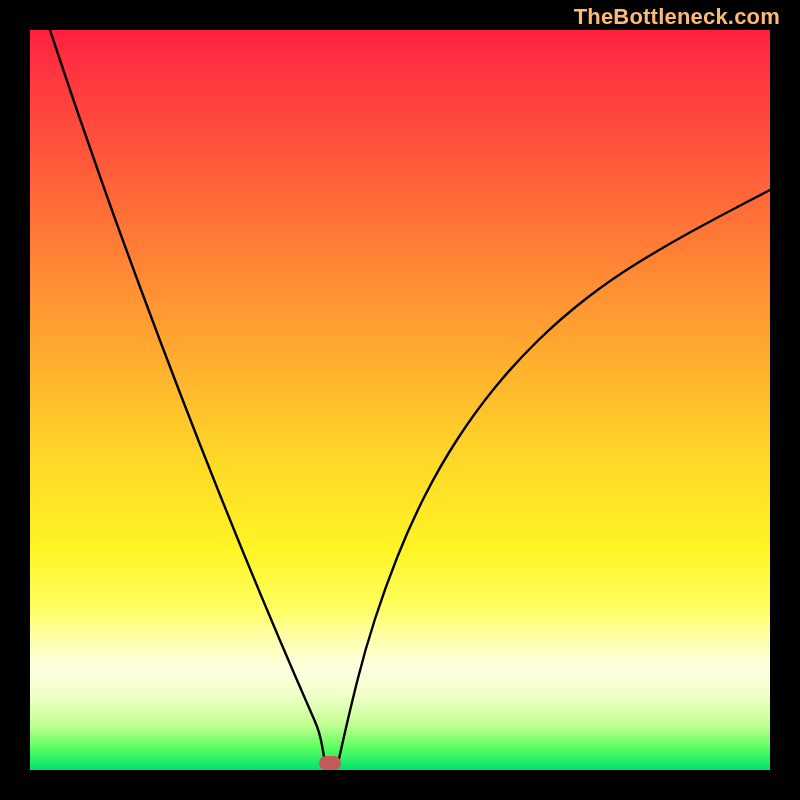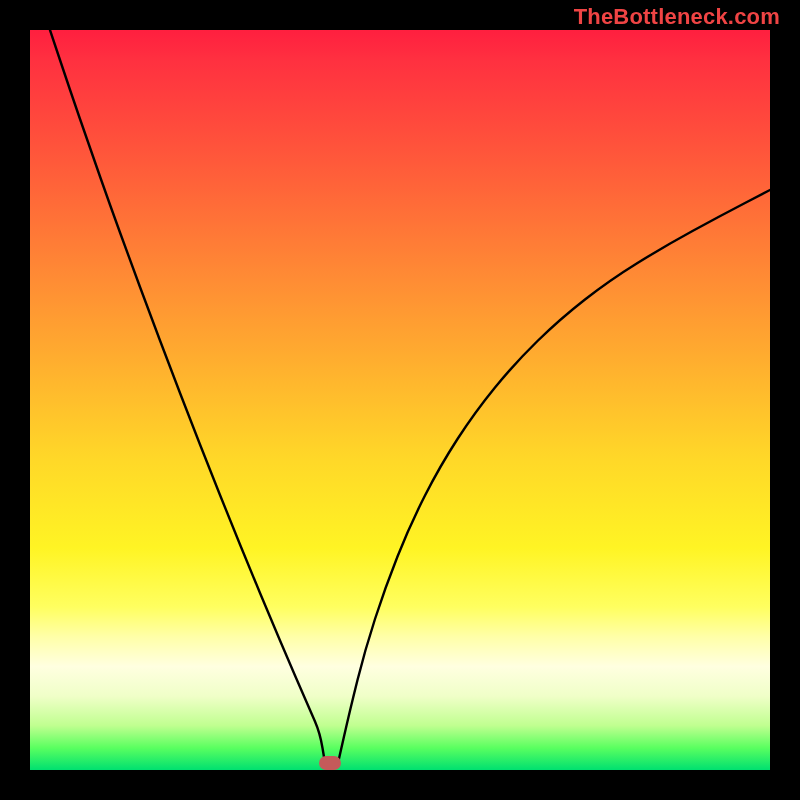--- a/index.html
+++ b/index.html
@@ -10,21 +10,21 @@
     height: 800px;
     background: #000;
   }
   .watermark {
     position: absolute;
     top: 4px;
     right: 20px;
     font-family: Arial, Helvetica, sans-serif;
     font-size: 22px;
     font-weight: bold;
-    color: #ef4444;
+    color: #fdba74;
     letter-spacing: 0.2px;
     z-index: 10;
   }
   .plot {
     position: absolute;
     left: 30px;
     top: 30px;
     width: 740px;
     height: 740px;
     background: linear-gradient(to bottom,

